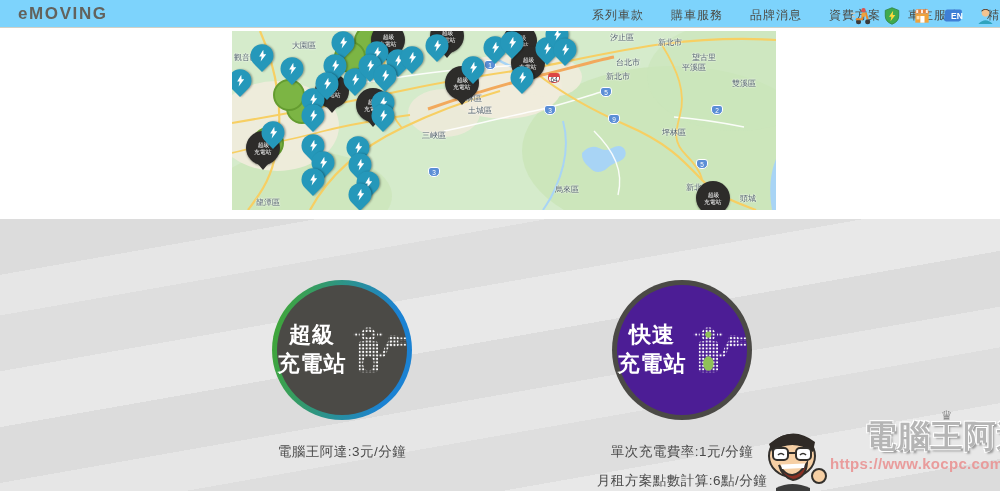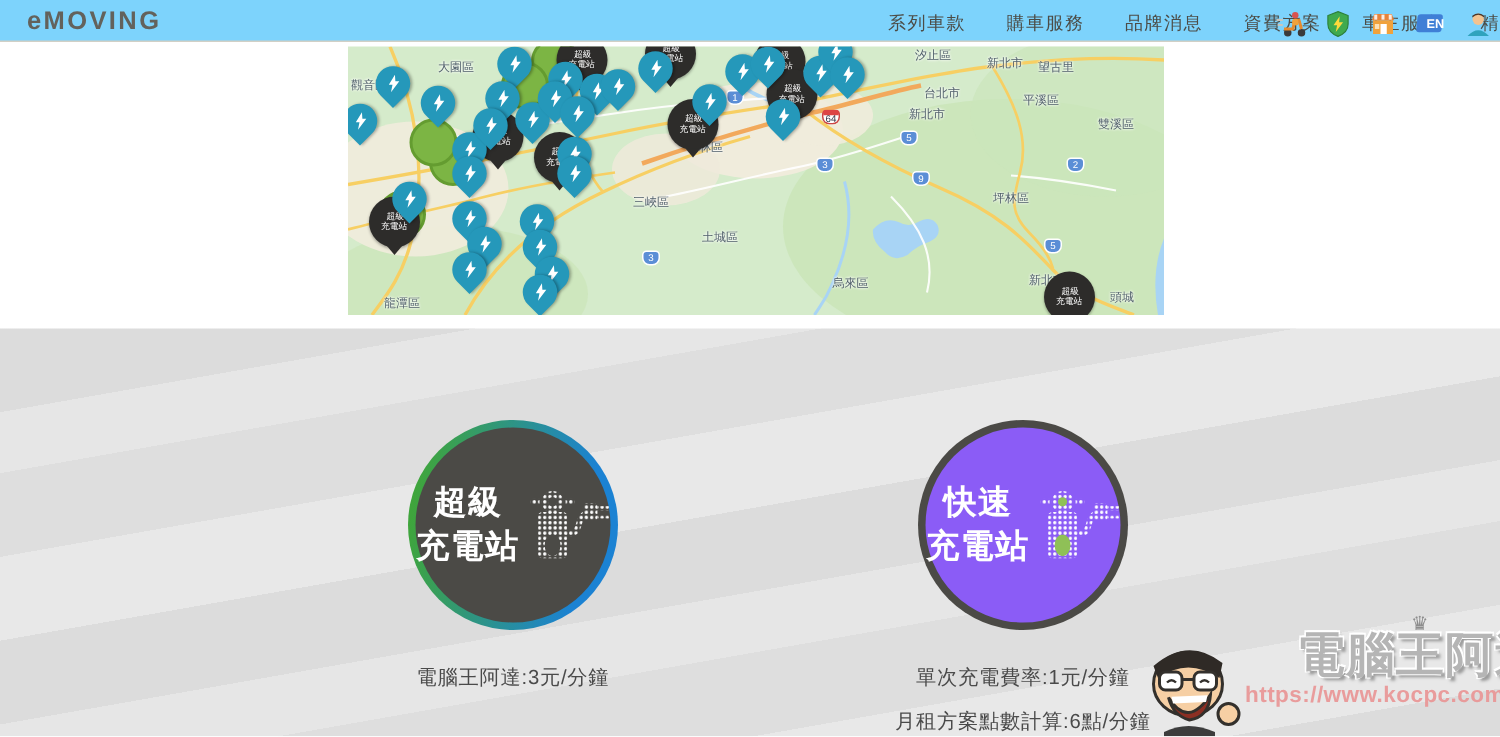--- a/index.html
+++ b/index.html
@@ -40,21 +40,21 @@
   .pin-fast svg{width:14px;height:14px;transform:rotate(45deg);display:block;margin:4.5px 0 0 4.5px;}
 
   
   .plans{position:absolute;top:219px;left:0;width:1000px;height:272px;
     background:repeating-linear-gradient(170deg,#dcdcdc 0 55px,#e6e6e6 55px 95px,#dedede 95px 150px,#e8e8e8 150px 205px);}
   .badge{position:absolute;width:140px;height:140px;border-radius:50%;padding:5px;box-sizing:border-box;}
   .badge--super{left:272px;top:61px;background:linear-gradient(100deg,#3fa53c 8%,#1b82d3 80%);}
   .badge--fast{left:612px;top:61px;background:#4b4a46;}
   .badge-inner{width:100%;height:100%;border-radius:50%;display:flex;align-items:center;justify-content:center;gap:4px;}
   .badge-inner--dark{background:#4b4a46;color:#4b4a46;}
-  .badge-inner--green{background:#8b5cf6;color:#8fc057;}
+  .badge-inner--green{background:#4c1d95;color:#8fc057;}
   .badge-text{color:#fff;font-size:22px;font-weight:bold;letter-spacing:1px;line-height:1.3;text-align:center;white-space:nowrap;}
   .charger-icon{flex:0 0 auto;}
   .fees{position:absolute;width:300px;text-align:center;color:#4a4a4a;font-size:13.5px;font-weight:500;letter-spacing:.5px;}
   .fees--super{left:192px;top:224px;}
   .fees--fast{left:532px;top:224px;}
   .fees div{margin-bottom:11px;white-space:nowrap;}
 
   
   .watermark{position:absolute;left:756px;top:418px;width:244px;height:73px;display:flex;align-items:flex-start;z-index:30;}
   .wm-char{flex:0 0 auto;}
@@ -143,29 +143,29 @@
         <path d="M160,0 C152,22 150,42 154,62 C157,76 162,88 170,97" stroke="#f7cf63" stroke-width="1.8" fill="none"></path>
         <path d="M196,78 C242,62 277,52 310,44 C336,38 362,30 382,26" stroke="#f2a95c" stroke-width="3" fill="none"></path>
       </svg>
       <div class="map-labels">
           <div class="map-label" style="left: 14px; top: 26px;">觀音區</div>
           <div class="map-label" style="left: 72px; top: 14px;">大園區</div>
           <div class="map-label" style="left: 390px; top: 6px;">汐止區</div>
           <div class="map-label" style="left: 396px; top: 31px;">台北市</div>
           <div class="map-label" style="left: 386px; top: 45px;">新北市</div>
           <div class="map-label" style="left: 438px; top: 11px;">新北市</div>
-          <div class="map-label" style="left: 472px; top: 14px;">望古里</div>
+          <div class="map-label" style="left: 472px; top: 26px;">望古里</div>
           <div class="map-label" style="left: 462px; top: 36px;">平溪區</div>
           <div class="map-label" style="left: 512px; top: 52px;">雙溪區</div>
           <div class="map-label" style="left: 442px; top: 101px;">坪林區</div>
           <div class="map-label" style="left: 335px; top: 158px;">烏來區</div>
           <div class="map-label" style="left: 466px; top: 156px;">新北市</div>
           <div class="map-label" style="left: 516px; top: 167px;">頭城</div>
           <div class="map-label" style="left: 238px; top: 67px;">樹林區</div>
-          <div class="map-label" style="left: 248px; top: 79px; margin-top: 48px;">土城區</div>
+          <div class="map-label" style="left: 248px; top: 79px;">土城區</div>
           <div class="map-label" style="left: 202px; top: 104px;">三峽區</div>
           <div class="map-label" style="left: 36px; top: 171px;">龍潭區</div>
           <div class="shield" style="left: 258px; top: 34px;">1</div>
           <div class="shield" style="left: 300px; top: 26px;">1</div>
           <div class="shield" style="left: 318px; top: 79px;">3</div>
           <div class="shield" style="left: 202px; top: 141px;">3</div>
           <div class="shield" style="left: 374px; top: 61px;">5</div>
           <div class="shield" style="left: 382px; top: 88px;">9</div>
           <div class="shield" style="left: 470px; top: 133px;">5</div>
           <div class="shield" style="left: 485px; top: 79px;">2</div>

